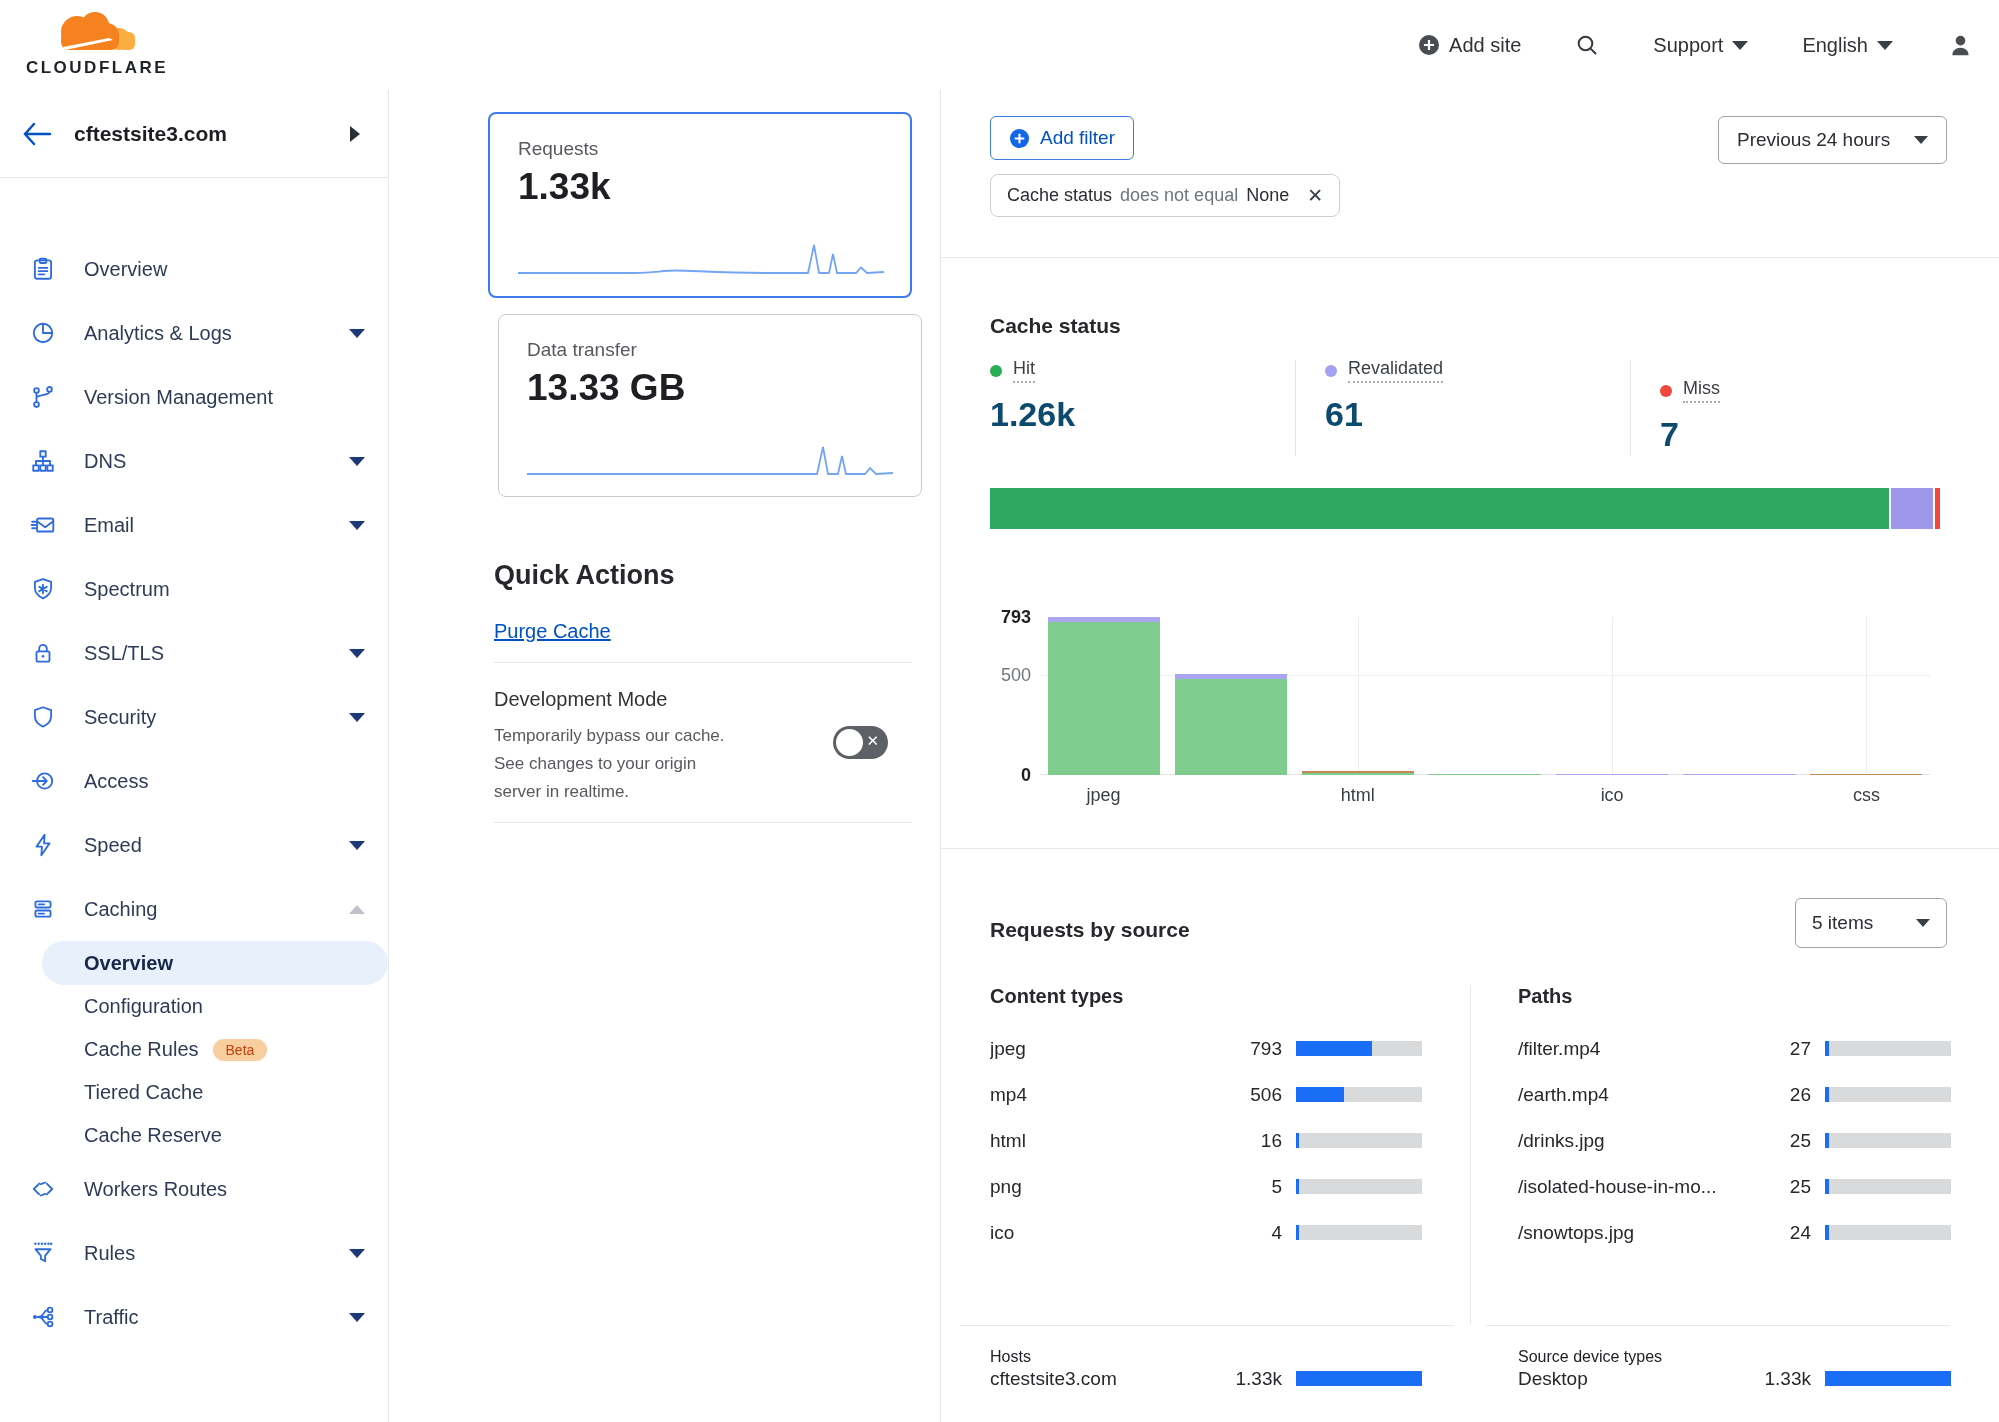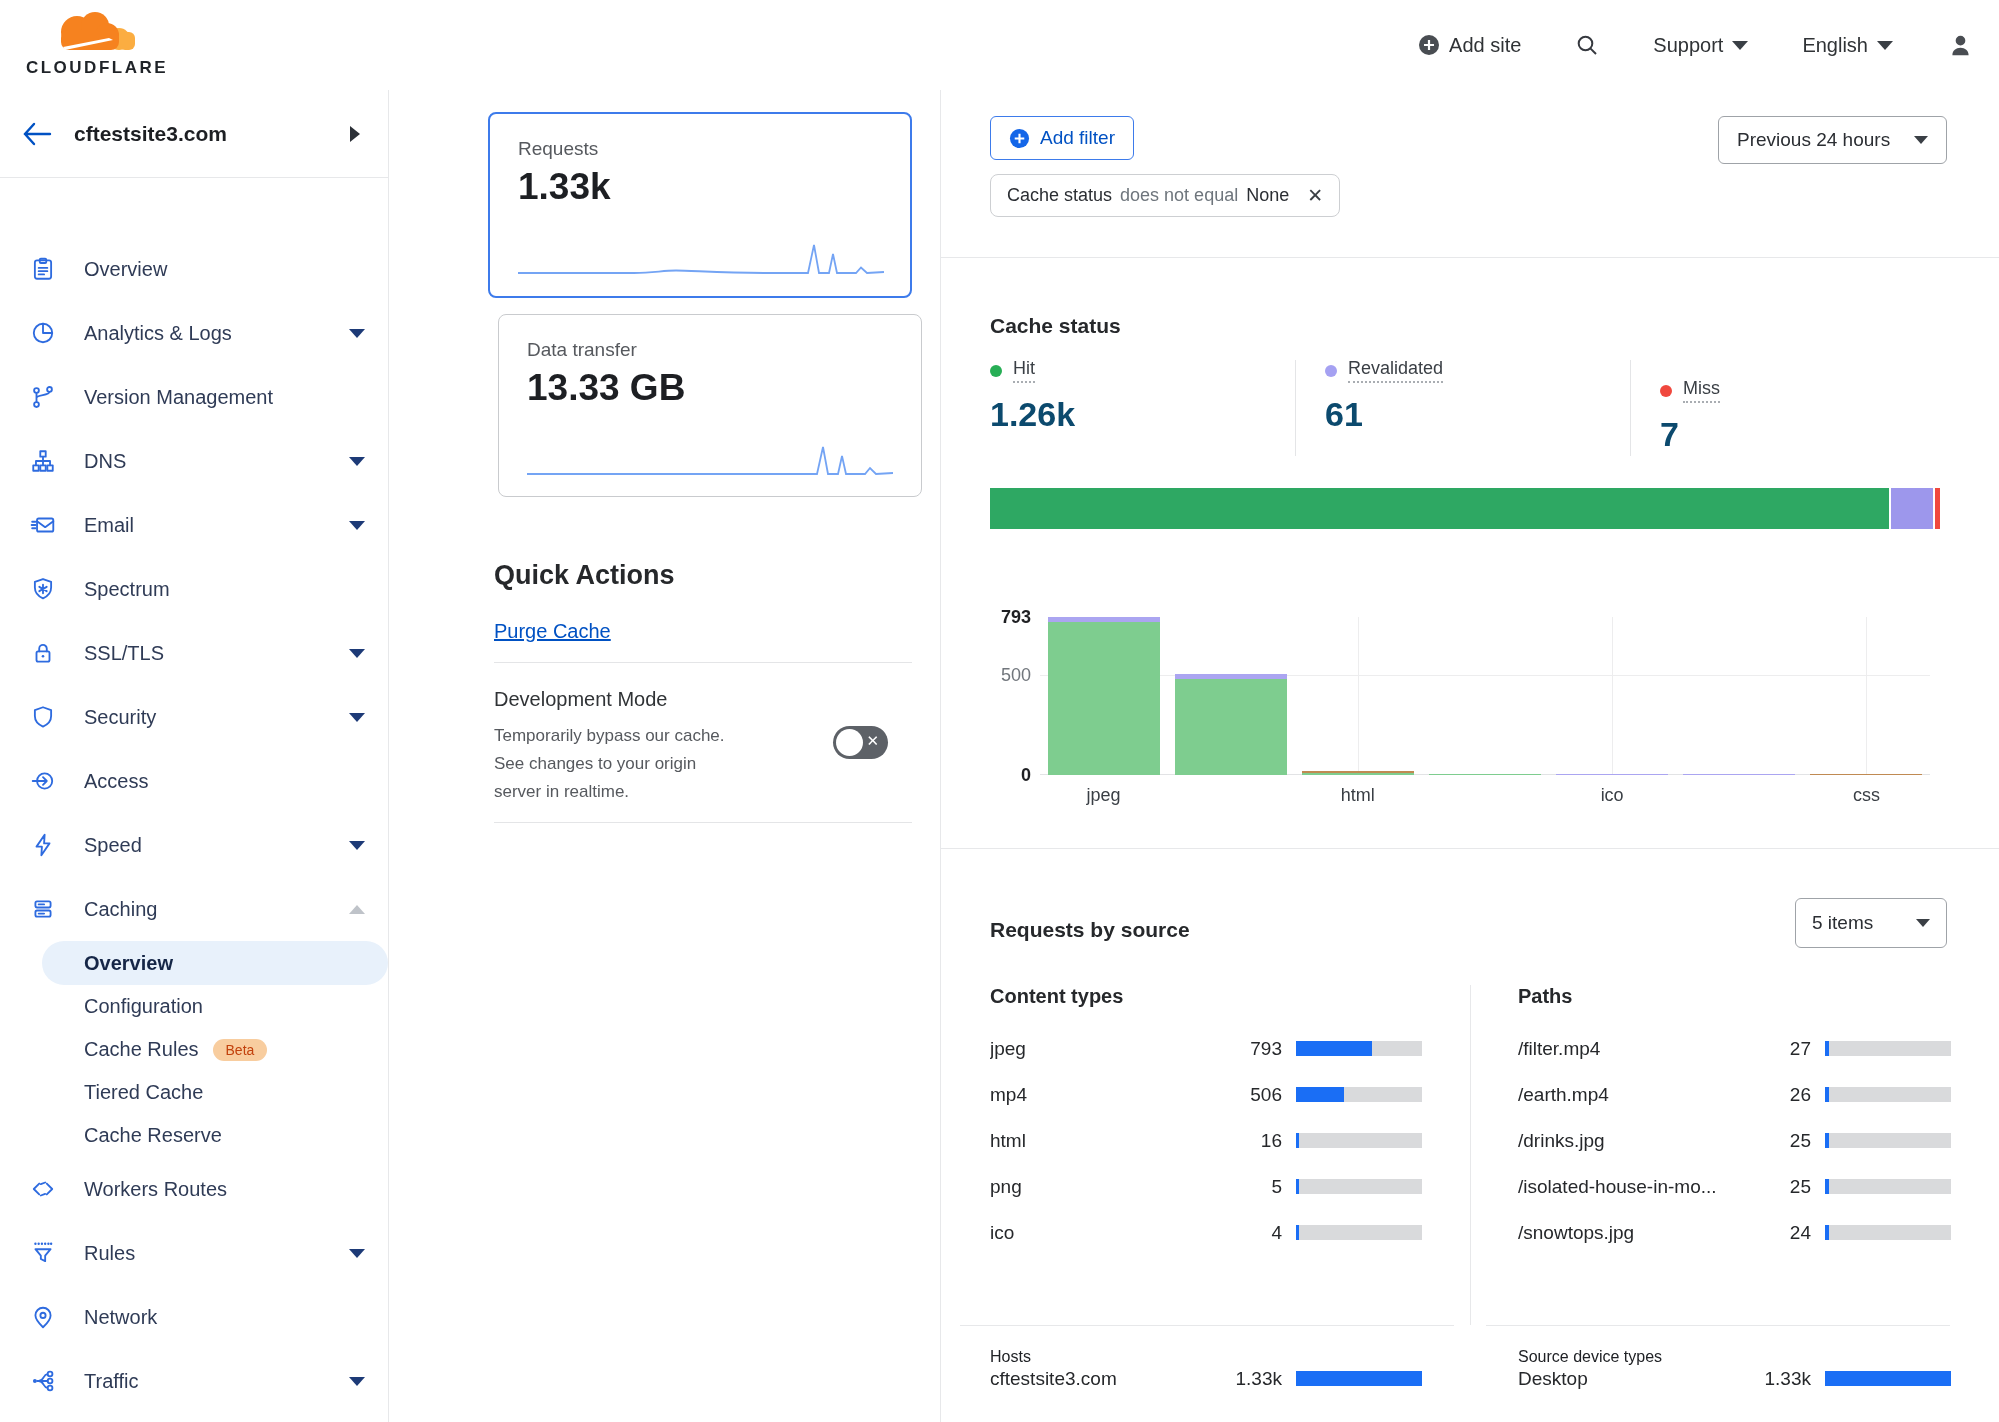--- a/index.html
+++ b/index.html
@@ -298,29 +298,20 @@
             <path d="M5 8.5h14L14 14.5v5l-4-2v-3z" fill="none" stroke="#2E6BDF" stroke-width="1.7" stroke-linecap="round" stroke-linejoin="round"></path>
             <path d="M5 3.5h.01M8 3.5h.01M11 3.5h.01M14 3.5h.01M17 3.5h.01M19.5 3.5h.01" stroke="#2E6BDF" stroke-width="2.2" stroke-linecap="round"></path>
           </svg>
         </span>
         <span class="mlabel">Rules</span>
         <span class="menu-caret down"></span>
       </div>
       <div class="menu-item">
         <span class="micon">
           <svg viewBox="0 0 24 24" width="26" height="26">
-            <path d="M12 21.5c-4.2-4-7-7.2-7-11A7 7 0 0119 10.5c0 3.8-2.8 7-7 11z" fill="none" stroke="#2E6BDF" stroke-width="1.7" stroke-linecap="round" stroke-linejoin="round"></path>
-            <circle cx="12" cy="10.5" r="2.4" fill="none" stroke="#2E6BDF" stroke-width="1.7" stroke-linecap="round" stroke-linejoin="round"></circle>
-          </svg>
-        </span>
-        <span class="mlabel">Network</span>
-      </div>
-      <div class="menu-item">
-        <span class="micon">
-          <svg viewBox="0 0 24 24" width="26" height="26">
             <circle cx="4.5" cy="12" r="1.8" fill="#2E6BDF"></circle>
             <circle cx="18.5" cy="5.5" r="2.2" fill="none" stroke="#2E6BDF" stroke-width="1.7" stroke-linecap="round" stroke-linejoin="round"></circle>
             <circle cx="18.5" cy="12" r="2.2" fill="none" stroke="#2E6BDF" stroke-width="1.7" stroke-linecap="round" stroke-linejoin="round"></circle>
             <circle cx="18.5" cy="18.5" r="2.2" fill="none" stroke="#2E6BDF" stroke-width="1.7" stroke-linecap="round" stroke-linejoin="round"></circle>
             <path d="M6.5 12h9.8M8 12c5 0 4-6 8-6.3M8 12c5 0 4 6 8 6.3" fill="none" stroke="#2E6BDF" stroke-width="1.7" stroke-linecap="round" stroke-linejoin="round"></path>
           </svg>
         </span>
         <span class="mlabel">Traffic</span>
         <span class="menu-caret down"></span>
       </div>

